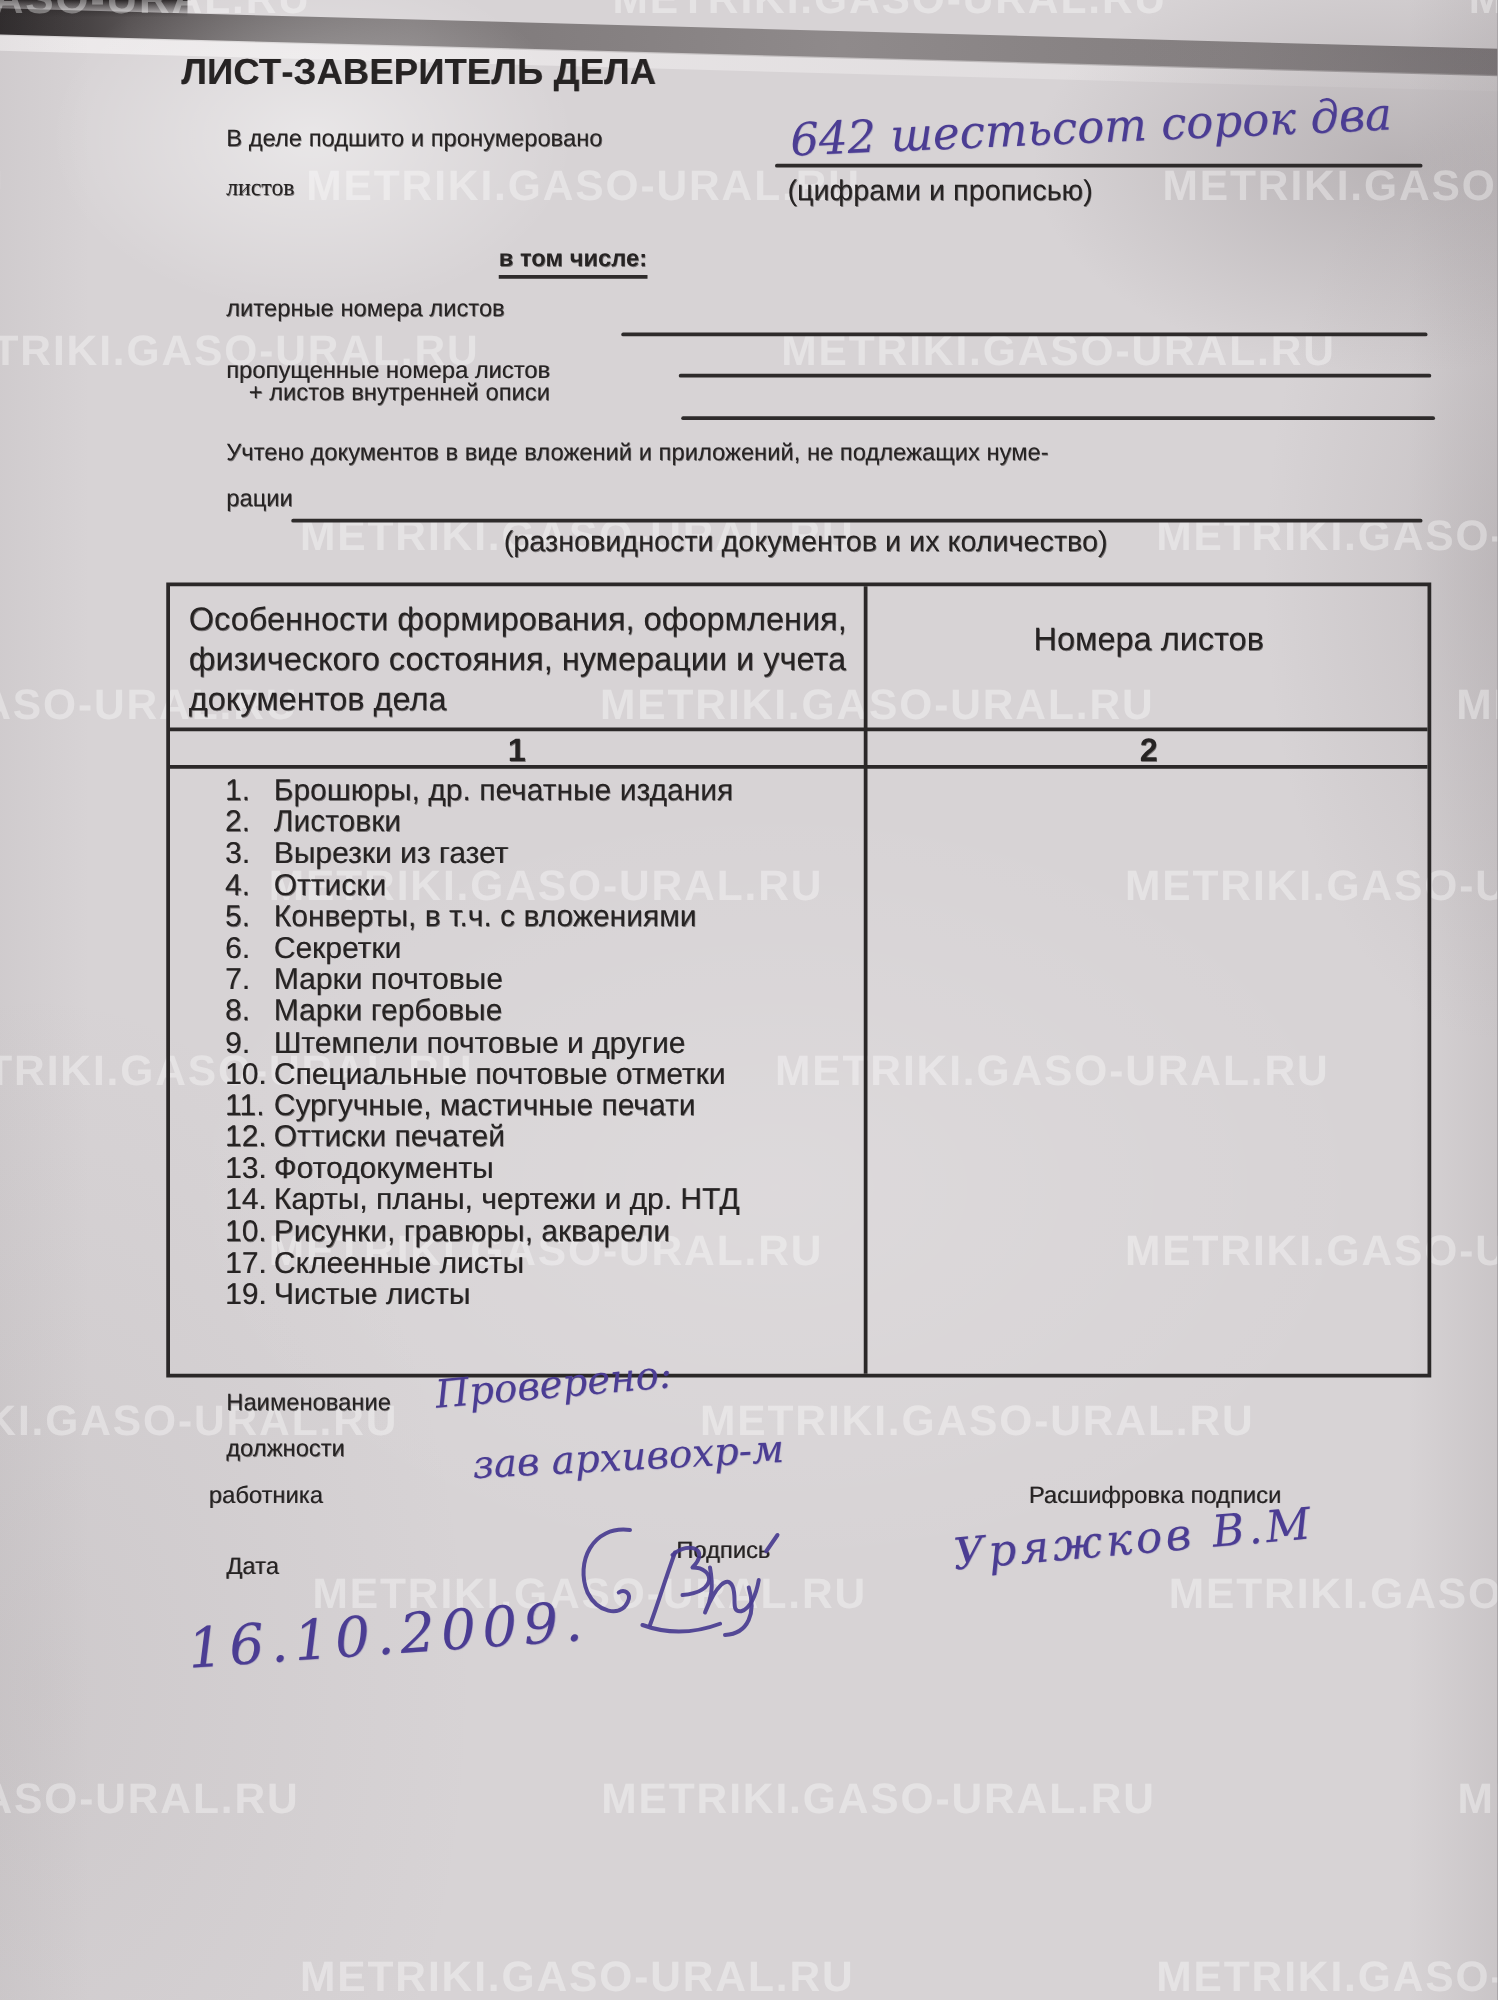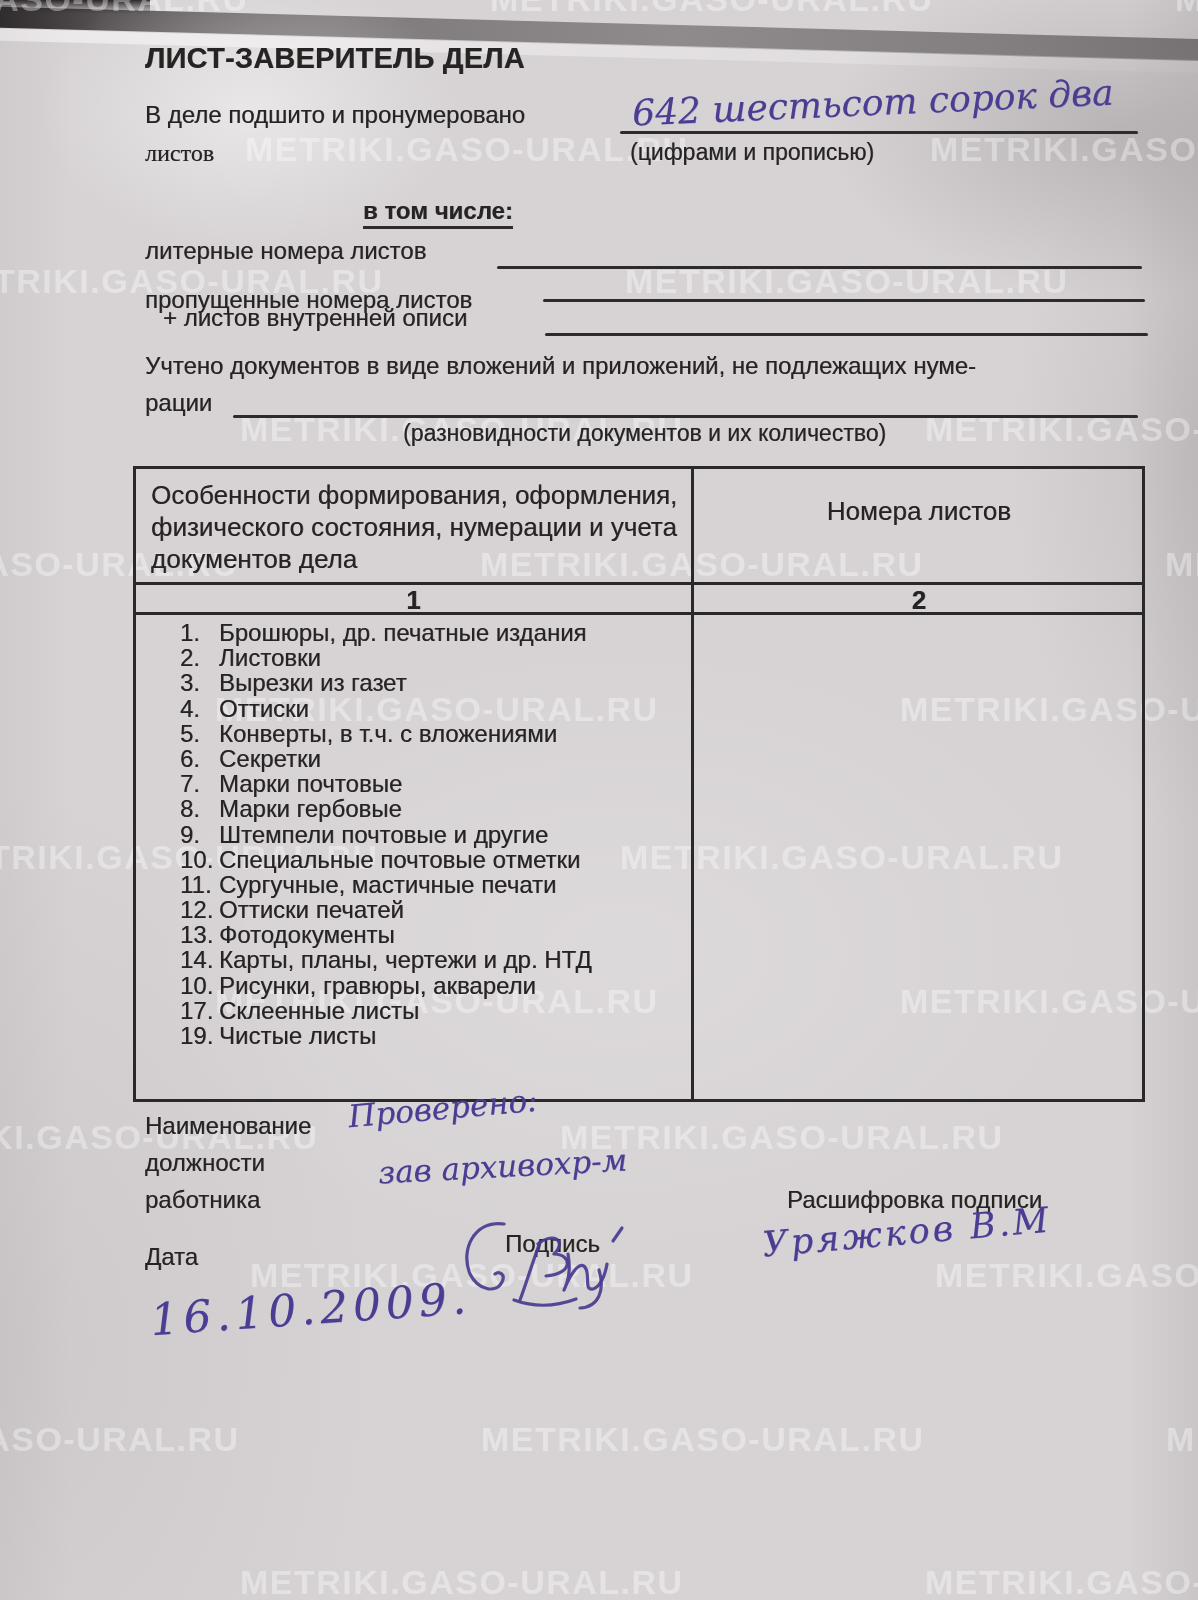--- a/index.html
+++ b/index.html
@@ -33,21 +33,21 @@
     position:absolute;left:0;top:0;width:150px;height:14px;
     background:linear-gradient(to bottom,#2a2627,rgba(42,38,39,0));
   }
   .wm{
     position:absolute;white-space:nowrap;
     font-weight:bold;font-size:34px;letter-spacing:1.5px;
     color:rgba(255,255,255,.36);
   }
   .ink{position:absolute;color:#262323;text-shadow:.5px .4px .5px rgba(44,40,40,.55);white-space:nowrap;}
   .fs-title{font-size:29px;font-weight:bold;letter-spacing:.2px;}
-  .fs-body{font-size:24px;}
+  .fs-body{font-size:19px;margin-left:36px;}
   .fs-hint{font-size:23px;}
   .uline{position:absolute;height:3px;background:#2e2b2b;border-radius:2px;}
   .hw{position:absolute;color:#4b3d93;font-family:"DejaVu Serif",serif;font-style:italic;white-space:nowrap;
       text-shadow:.4px .4px .6px rgba(75,61,147,.45);}
   .tbl{position:absolute;left:133px;top:466px;width:1012px;height:636px;border:3px solid #2b2828;box-sizing:border-box;}
   .tbl .vline{position:absolute;left:555px;top:0;bottom:0;width:3px;background:#2b2828;}
   .tbl .hline{position:absolute;left:0;right:0;height:3px;background:#2b2828;}
   .tbl-header{position:absolute;color:#262323;text-shadow:.5px .4px .5px rgba(44,40,40,.55);
       font-size:26px;line-height:32px;}
   .tbl-num{position:absolute;color:#262323;font-size:26px;font-weight:bold;text-align:center;
@@ -202,21 +202,21 @@
         </div>
       <div class="item-row">
           <span class="item-num">19.</span>
           <span>Чистые листы</span>
         </div>
     </div>
   </div>
 
   <div class="ink fs-body" style="left:145px;top:1112px;">Наименование</div>
   <div class="ink fs-body" style="left:145px;top:1149px;">должности</div>
-  <div class="ink fs-body" style="left:145px;top:1186px;">работника</div>
+  <div class="ink fs-body" style="left:131px;top:1186px;">работника</div>
 
   <div class="ink fs-body" style="left:505px;top:1230px;">Подпись</div>
   <div class="ink fs-body" style="left:787px;top:1186px;">Расшифровка подписи</div>
   <div class="ink fs-body" style="left:145px;top:1243px;">Дата</div>
 
   <div class="hw" style="left:348px;top:1090px;font-size:31px;transform:rotate(-5deg);">Проверено:</div>
   <div class="hw" style="left:378px;top:1148px;font-size:31px;transform:rotate(-3deg);">зав архивохр-м</div>
 
   <svg class="sig-svg" width="190" height="100" viewBox="0 0 190 100">
     <path d="M52,12 C22,8 8,38 18,62 C26,78 44,82 50,70 C54,62 47,59 43,62"></path>

